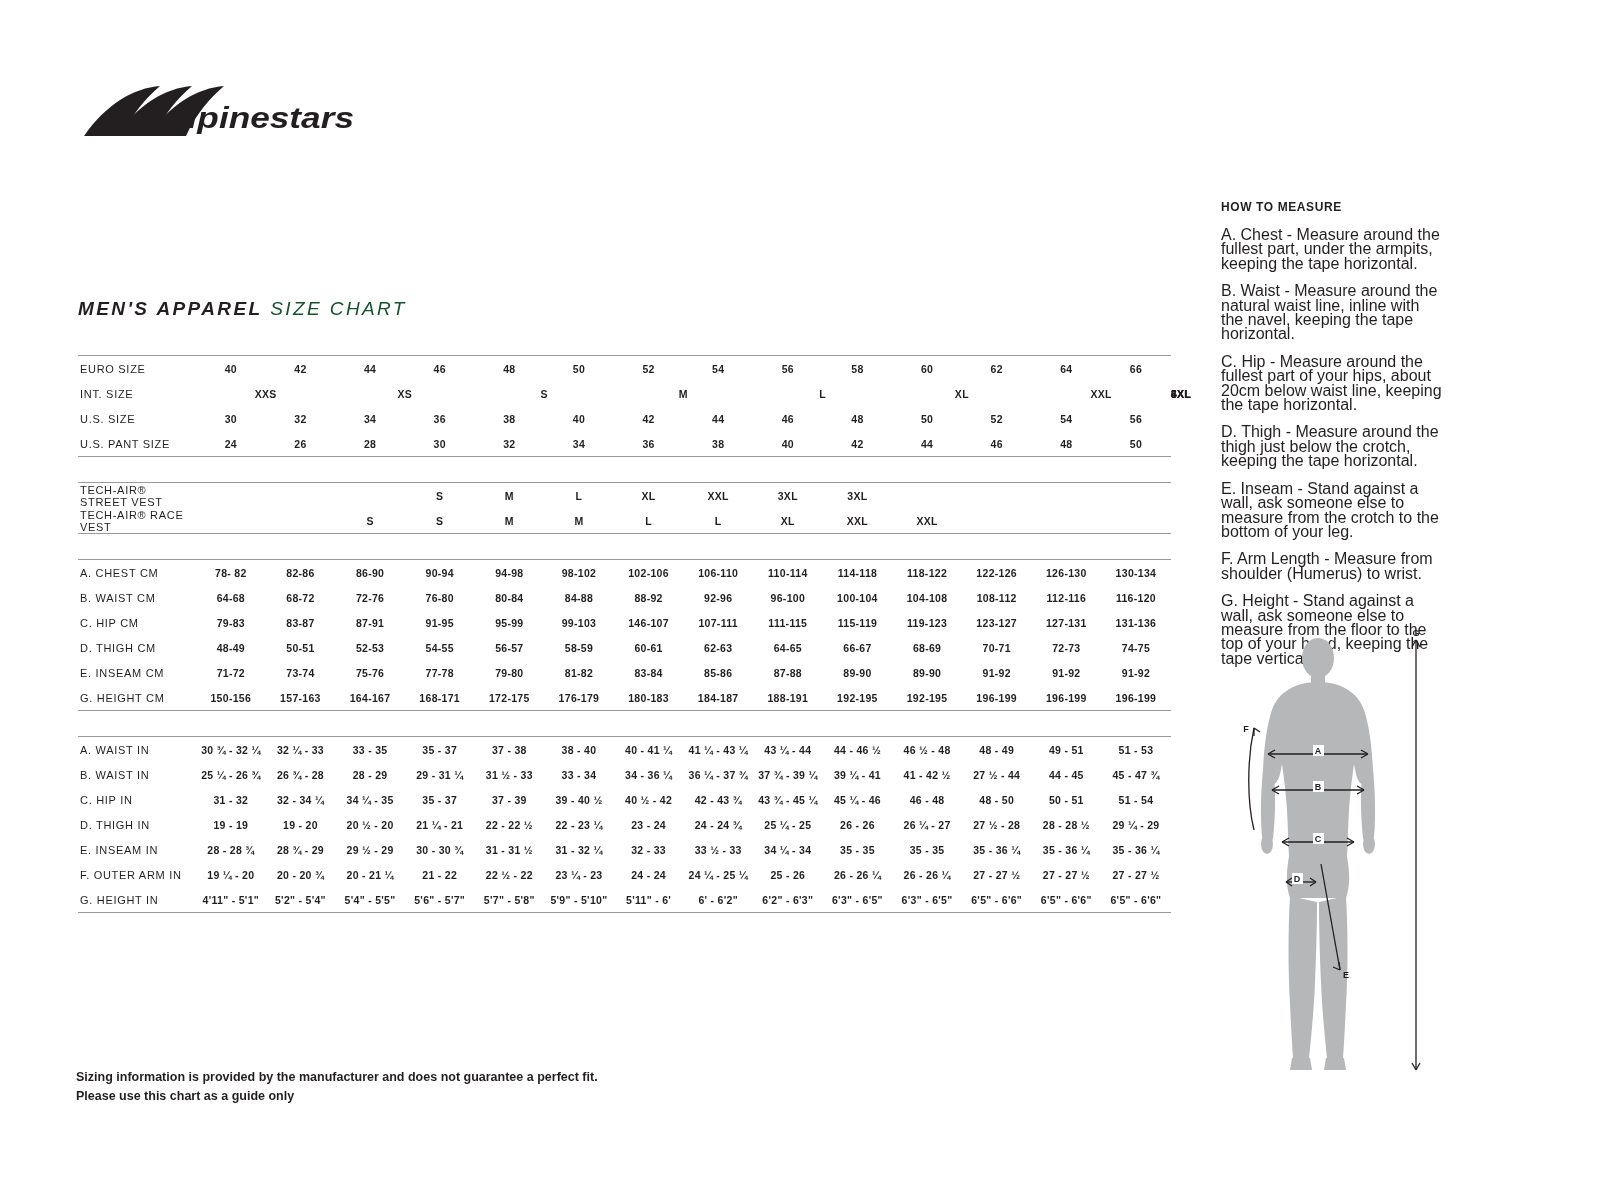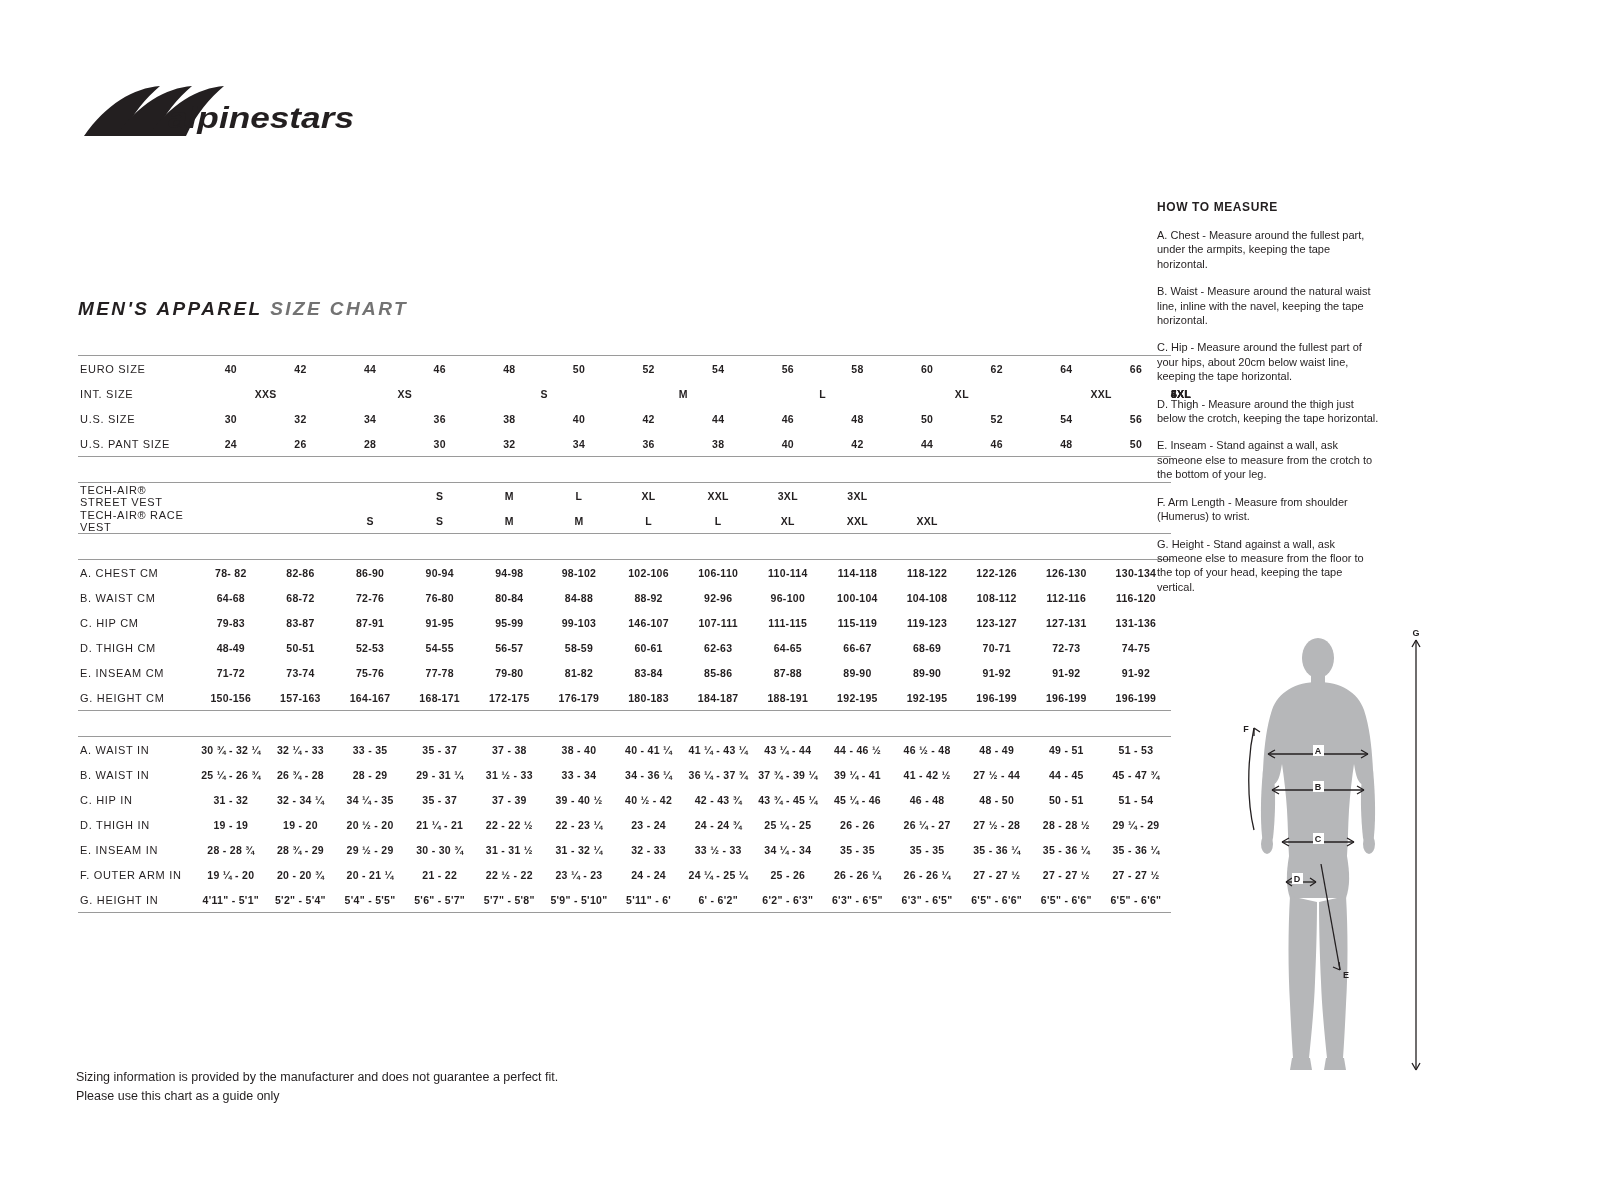--- a/index.html
+++ b/index.html
@@ -38,22 +38,22 @@
     top: 298px;
     font-size: 19px;
     letter-spacing: 2.4px;
     font-style: italic;
     white-space: nowrap;
   }
   .title .bold {
     font-weight: bold;
   }
   .title .light {
-    font-weight: bold;
-    color: #737373;
+    font-weight: normal;
+    color: #14532d;
   }
 
   
   .chart {
     position: absolute;
     left: 78px;
     top: 355px;
     width: 1093px;
   }
   table.sizes {
@@ -91,38 +91,39 @@
   .lbl-small { font-size: 9.5px; line-height: 10px; }
 
   
   .footer {
     position: absolute;
     left: 76px;
     top: 1068px;
     font-size: 12.5px;
     line-height: 19px;
     color: #231f20;
+    font-weight: bold;
   }
 
   
   .measure {
     position: absolute;
-    left: 1157px;
+    left: 1221px;
     top: 200px;
     width: 232px;
   }
   .measure h3 {
     margin: 0 0 14px 0;
     font-size: 12px;
     font-weight: bold;
     letter-spacing: 0.6px;
   }
   .measure p {
     margin: 0 8px 13px 0;
-    font-size: 11px;
+    font-size: 16px;
     line-height: 14.4px;
   }
 
   
   .figure {
     position: absolute;
     left: 1230px;
     top: 630px;
     width: 220px;
     height: 450px;

